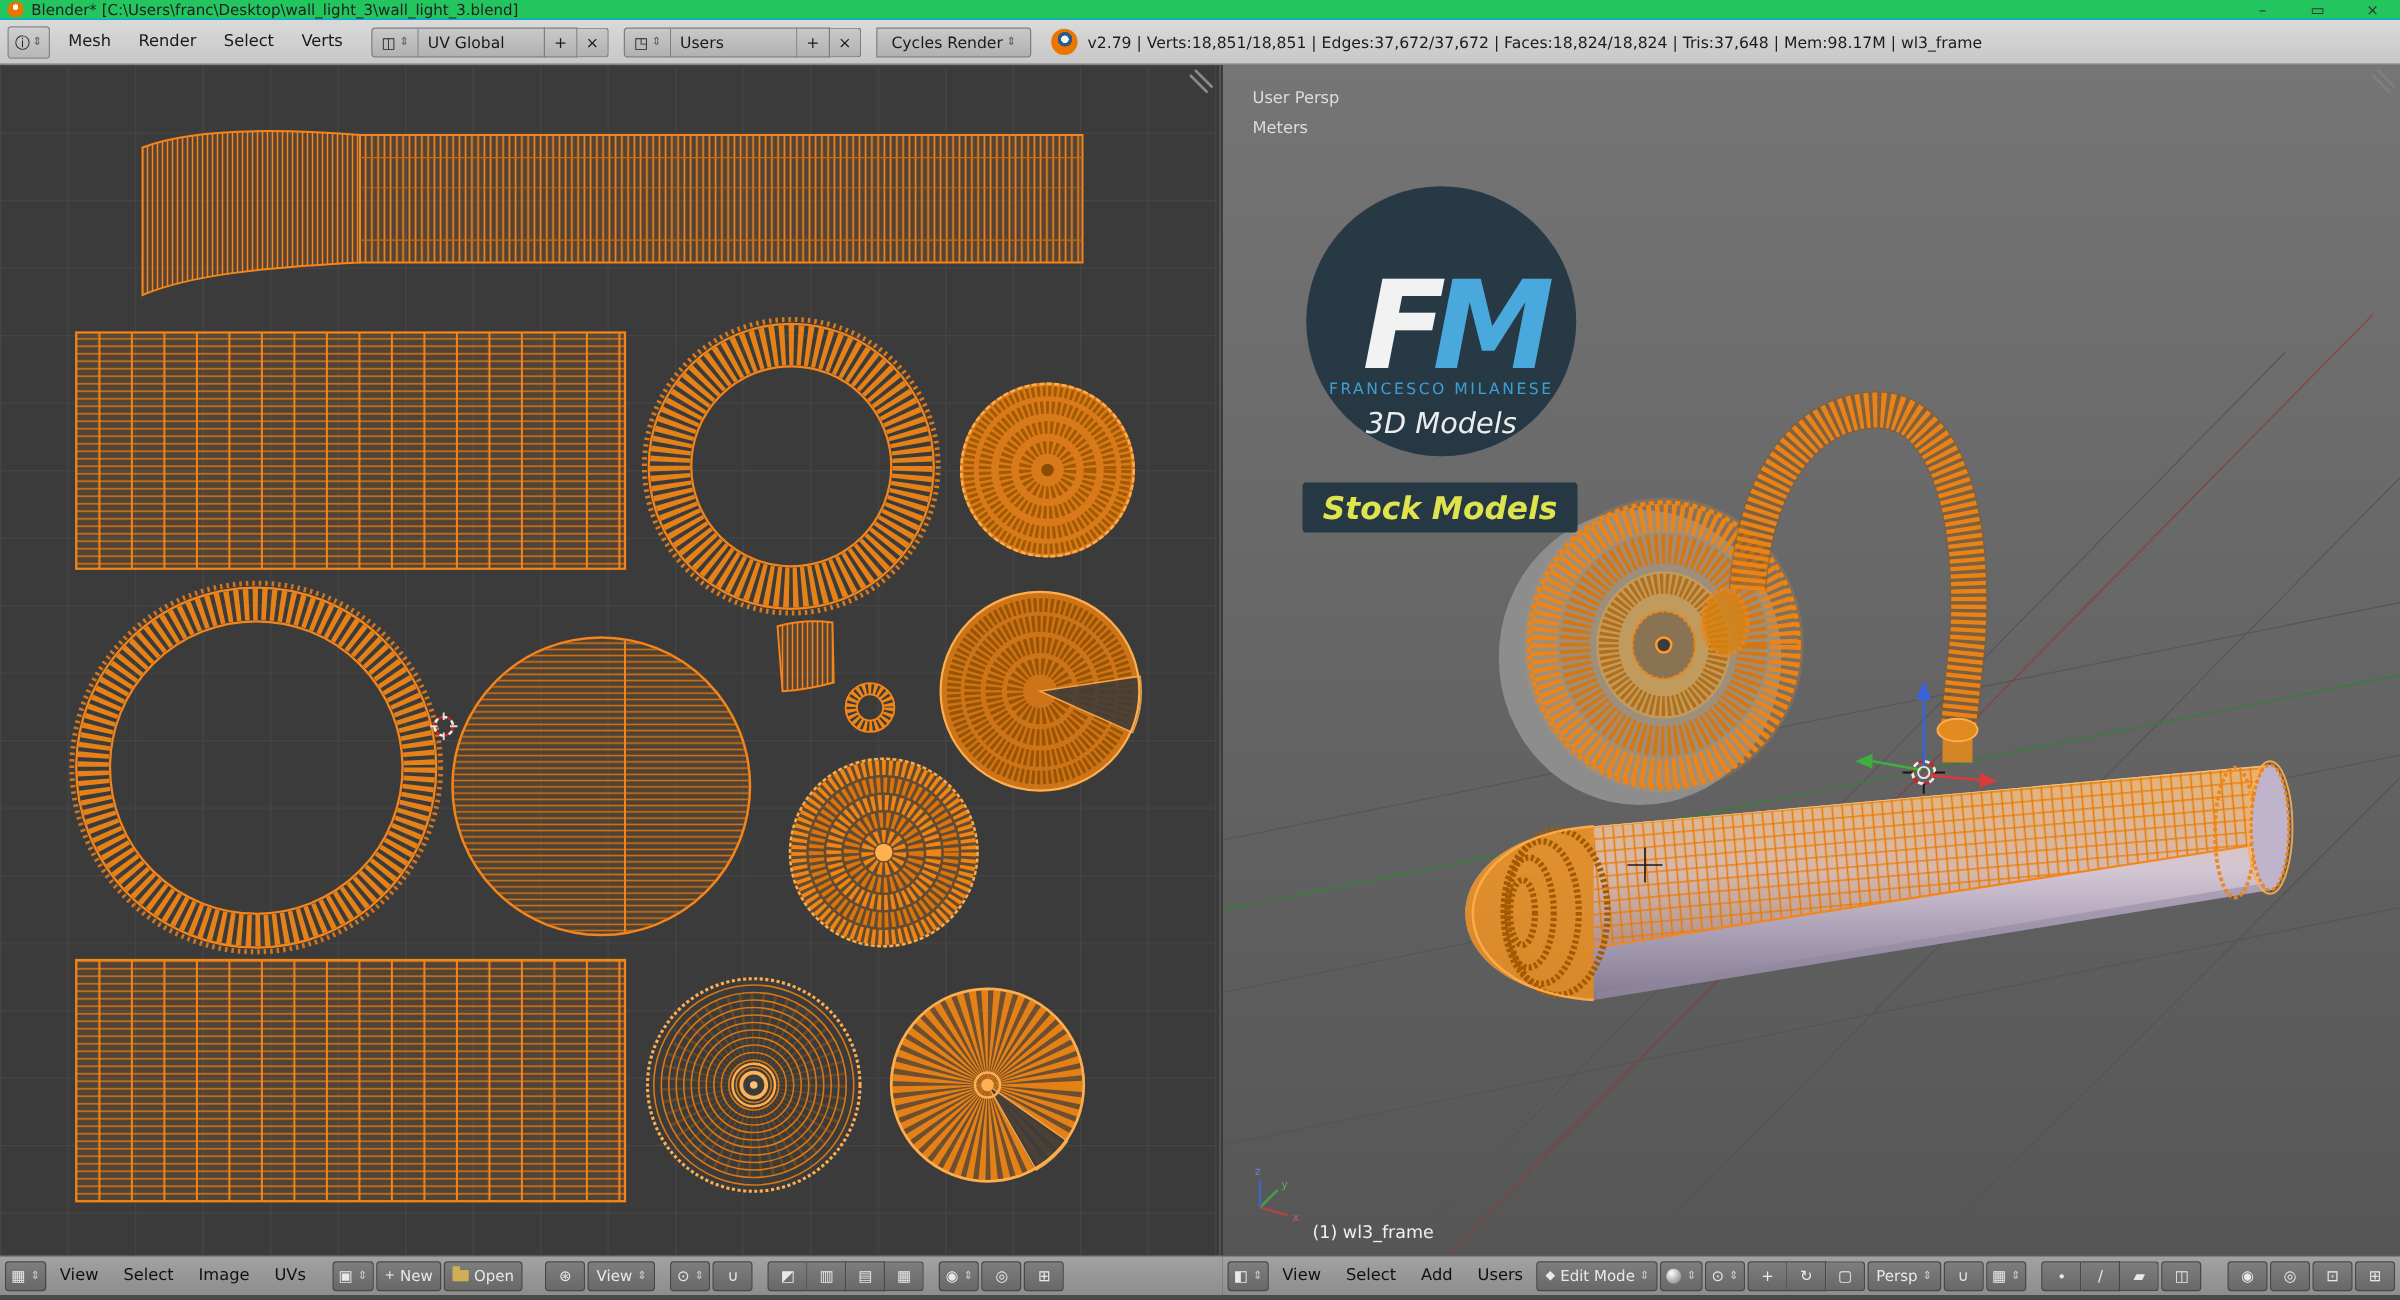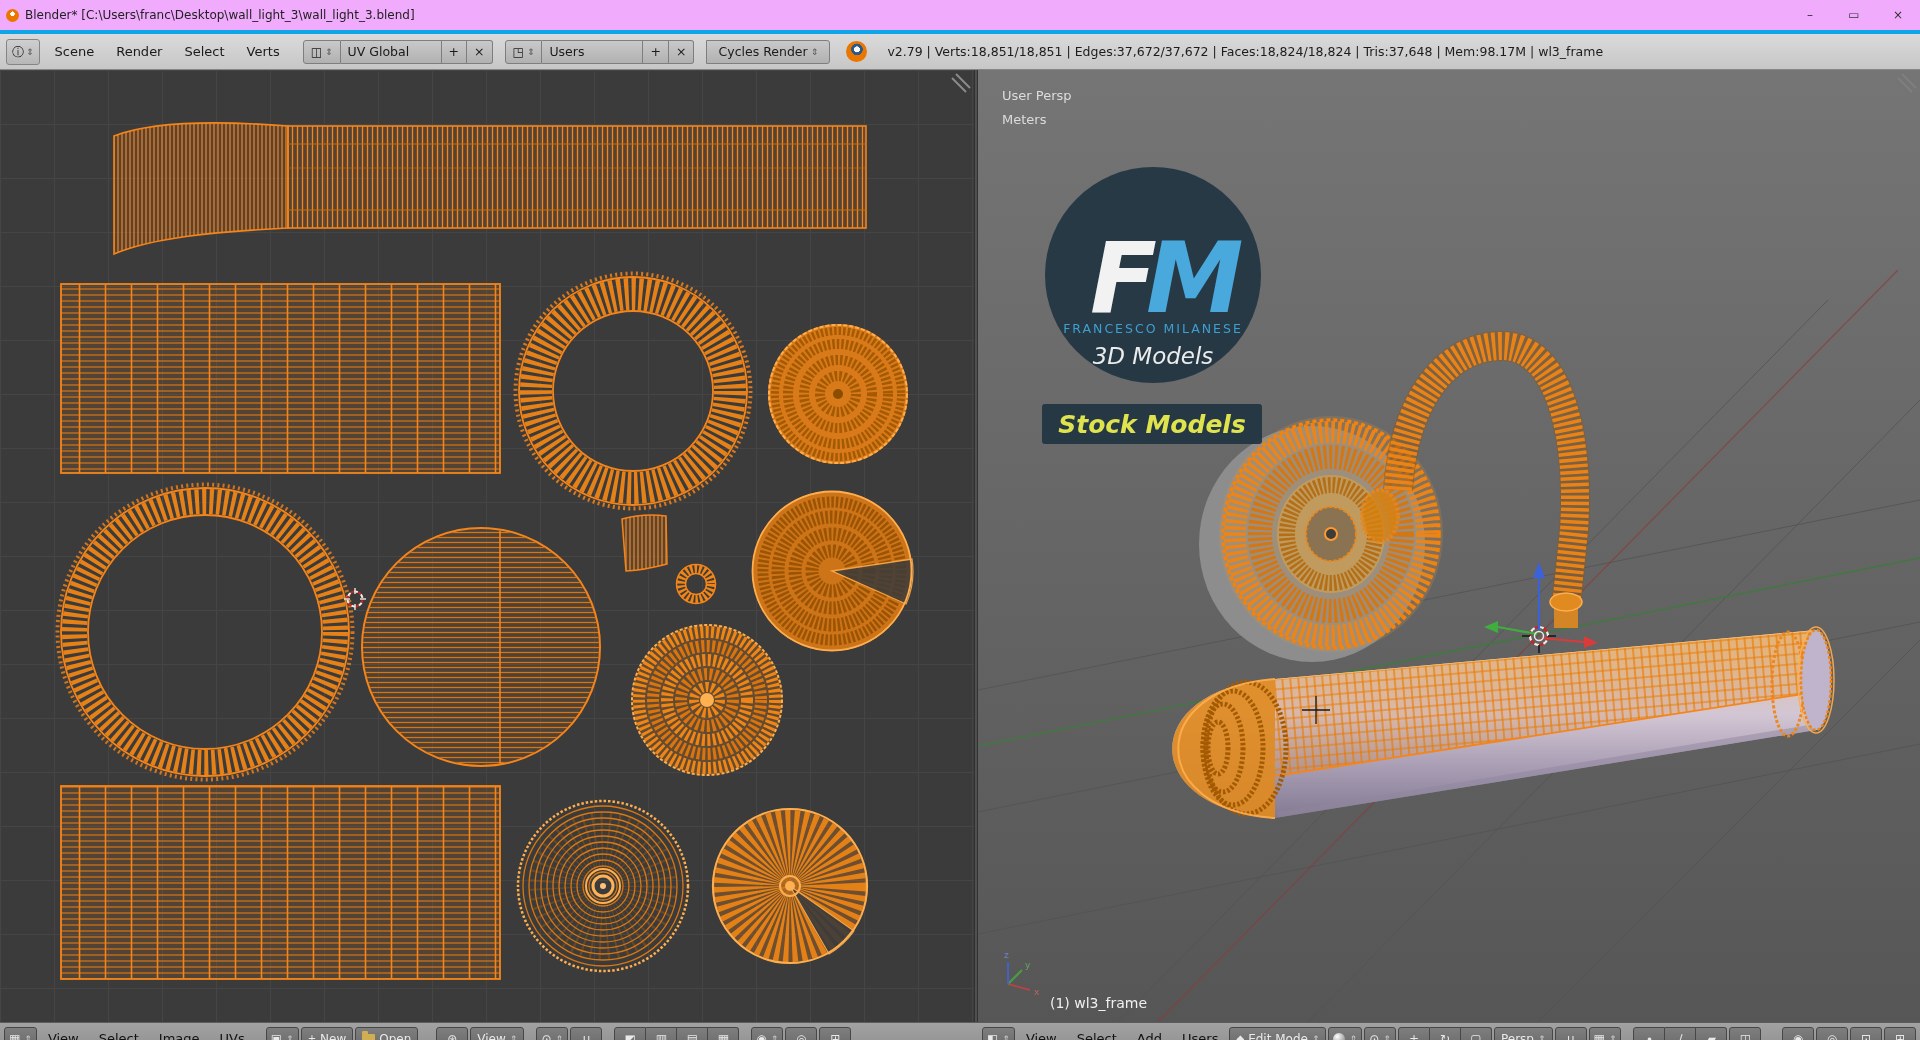--- a/index.html
+++ b/index.html
@@ -1,22 +1,22 @@
 <!DOCTYPE html>
 <html><head>
 <meta charset="utf-8">
 <style>
   html,body{margin:0;padding:0;}
   body{width:1920px;height:1040px;overflow:hidden;background:#4a4a4a;
        font-family:"DejaVu Sans","Liberation Sans",sans-serif;}
   svg{display:block;font-family:"DejaVu Sans","Liberation Sans",sans-serif;}
 
   
-  .titlebar{height:34px;background:#f0abfc;display:flex;align-items:center;
-            font-size:12px;color:#222;position:relative;border-bottom:4px solid #0ea5e9;box-sizing:border-box;}
+  .titlebar{height:16px;background:#22c55e;display:flex;align-items:center;
+            font-size:12px;color:#222;position:relative;border-bottom:1px solid #0ea5e9;box-sizing:border-box;}
   .app-icon{width:13px;height:13px;border-radius:50%;margin:0 6px 0 6px;flex:none;
             background:radial-gradient(circle at 50% 36%,#ffffff 0 20%,#ea7600 22% 100%);}
   .title-text{white-space:nowrap;}
   .win-controls{position:absolute;right:0;top:0;height:100%;display:flex;}
   .win-btn{width:44px;height:100%;display:flex;align-items:center;justify-content:center;
            font-size:12px;color:#333;}
 
   
   .topbar{height:36px;background:linear-gradient(#dadada,#c7c7c7);border-bottom:1px solid #868686;
           display:flex;align-items:center;font-size:13px;color:#1a1a1a;padding:0 6px;box-sizing:border-box;}
@@ -25,21 +25,21 @@
   .menu-label{padding:0 11px;height:24px;line-height:24px;border-radius:3px;}
   .updown{font-size:9px;color:#555;}
   .wgroup{display:flex;height:24px;margin-left:12px;}
   .wseg{background:linear-gradient(#c9c9c9,#b1b1b1);border:1px solid #7e7e7e;border-left:none;
         display:flex;align-items:center;padding:0 7px;font-size:12.5px;gap:3px;}
   .wgroup .wseg:first-child{border-left:1px solid #7e7e7e;border-radius:3px 0 0 3px;}
   .wgroup .wseg:last-child{border-radius:0 3px 3px 0;}
   .wname{min-width:86px;}
   .blender-logo{width:21px;height:21px;margin-left:16px;flex:none;position:relative;border-radius:50%;
      background:radial-gradient(circle at 52% 40%,#f9f9f9 0 17%,#2b5b8a 19% 34%,#ea7600 36% 100%);}
-  .stats{margin-left:20px;font-size:12.5px;white-space:nowrap;color:#1c1c1c;}
+  .stats{margin-left:8px;font-size:12.5px;white-space:nowrap;color:#1c1c1c;}
 
   
   .main{display:flex;height:952px;}
   .uv-editor{width:974px;height:952px;position:relative;background:#3b3b3b;overflow:hidden;}
   .divider{width:4px;height:952px;background:linear-gradient(90deg,#232323,#5e5e5e 50%,#232323);}
   .viewport{width:942px;height:952px;position:relative;overflow:hidden;}
 
   
   .footers{display:flex;height:32px;}
   .footer-bar{height:32px;background:linear-gradient(#a2a2a2,#8d8d8d);border-top:1px solid #5c5c5c;
@@ -78,21 +78,21 @@
     <span class="win-btn">▭</span>
     <span class="win-btn">×</span>
   </div>
 </div>
 
 <div class="topbar">
   <span class="tb-iconbtn">
     <span class="glyph">ⓘ</span>
     <span class="updown">⇕</span>
   </span>
-  <span class="menu-label">Scene</span>
+  <span class="menu-label">Mesh</span>
   <span class="menu-label">Render</span>
   <span class="menu-label">Select</span>
   <span class="menu-label">Verts</span>
 
   <span class="wgroup">
     <span class="wseg">
       <span class="glyph">◫</span>
       <span class="updown">⇕</span>
     </span>
     <span class="wseg wname">UV Global</span>

